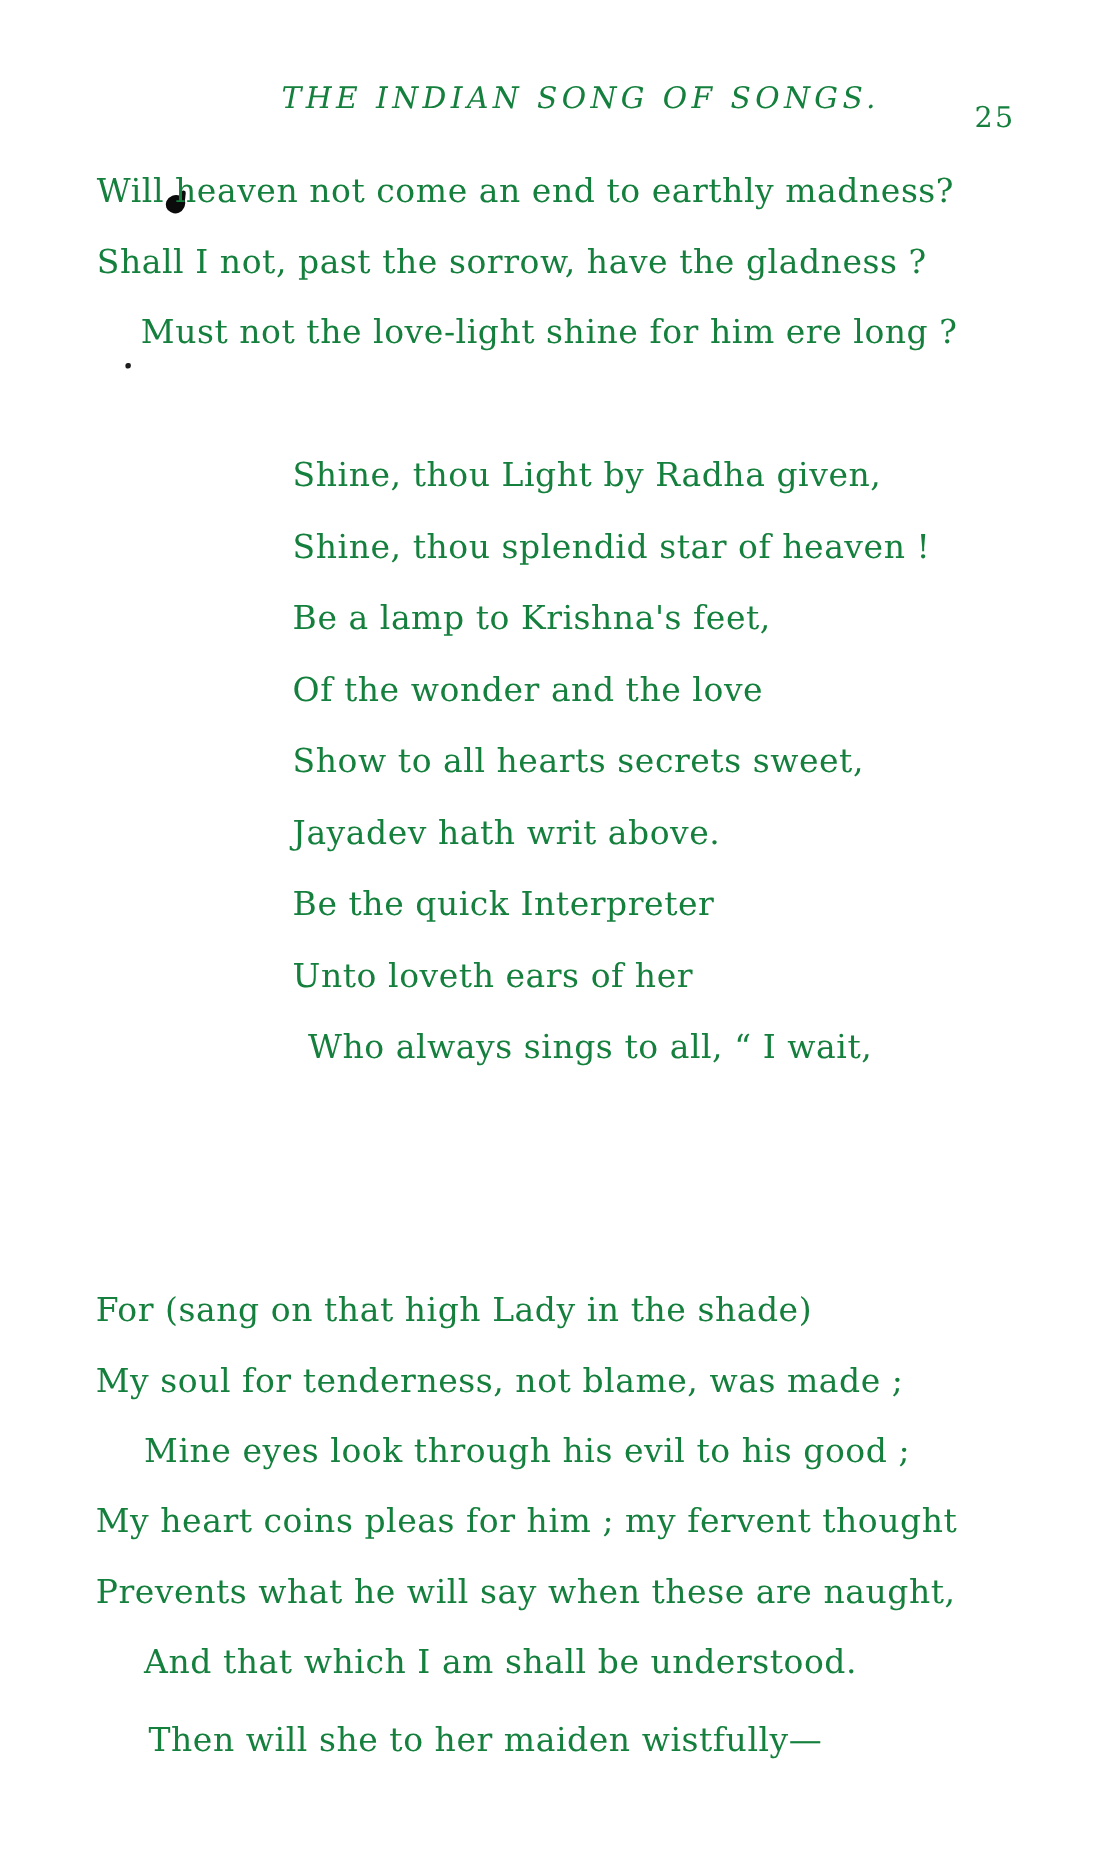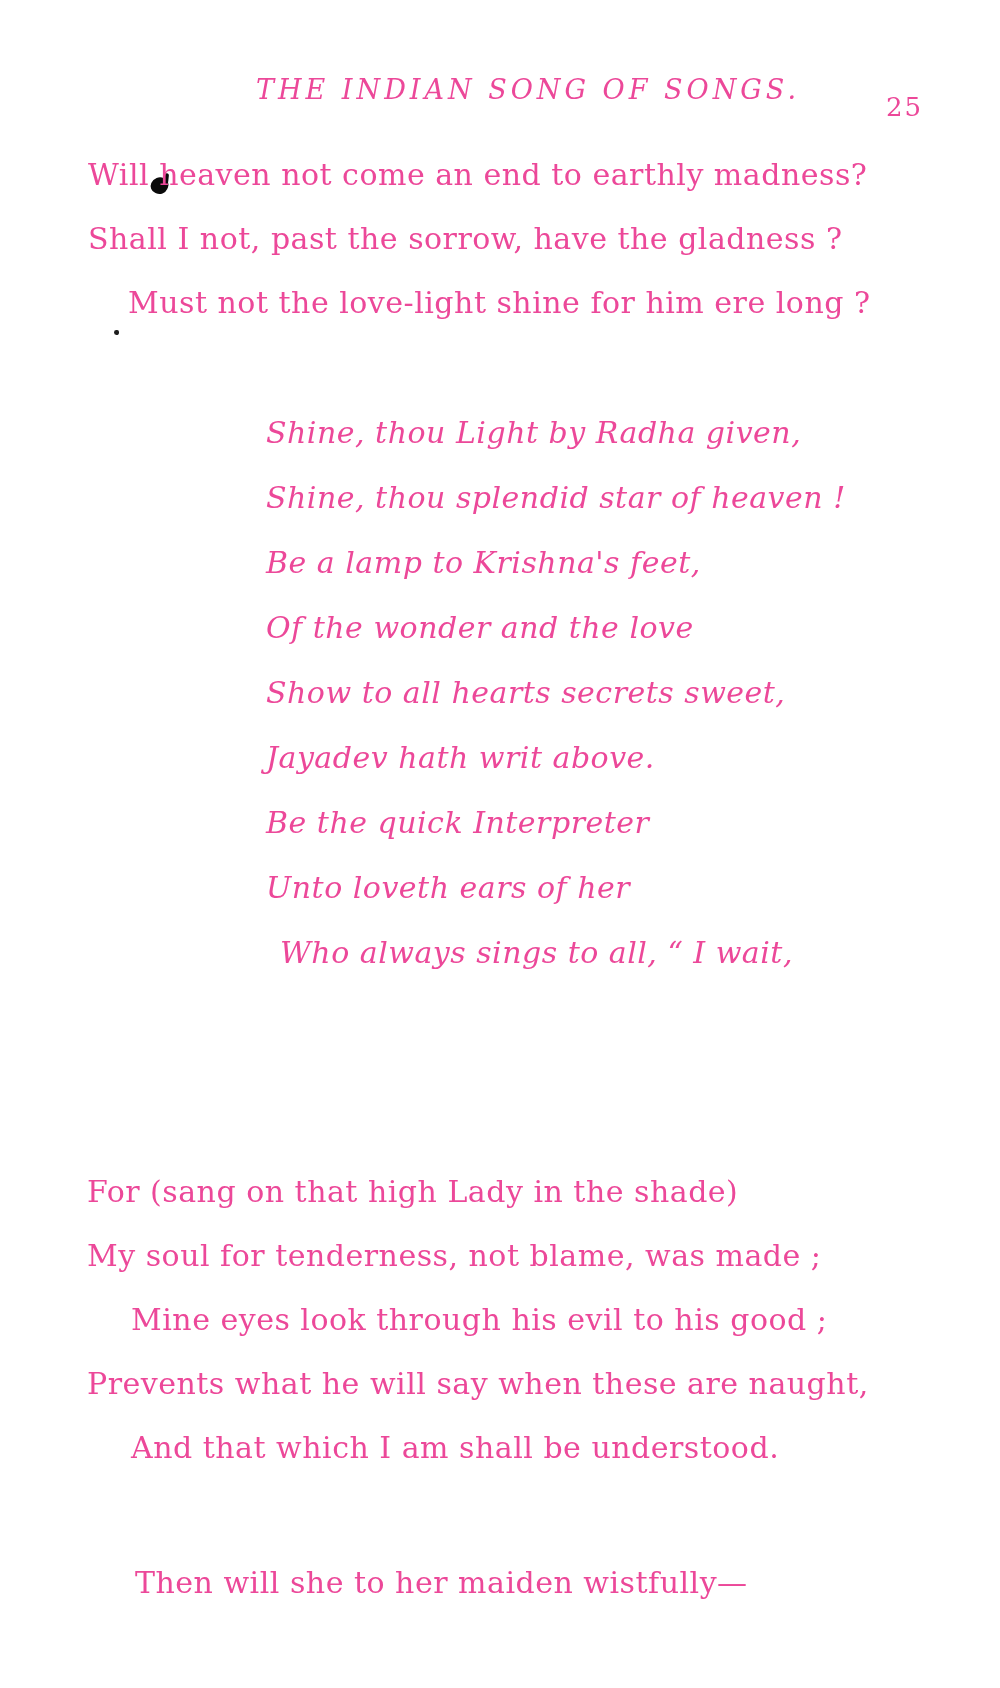--- a/index.html
+++ b/index.html
@@ -7,21 +7,21 @@
     padding: 0;
     background: #e8e8e8;
   }
   .page {
     position: relative;
     width: 1000px;
     height: 1688px;
     background: #ffffff;
     overflow: hidden;
     font-family: "DejaVu Serif", "Liberation Serif", serif;
-    color: #ec4899;
+    color: #15803d;
   }
 
   
   .running-title {
     position: absolute;
     top: 74px;
     left: 256px;
     font-style: italic;
     font-size: 27px;
     letter-spacing: 4px;
@@ -40,21 +40,21 @@
   .verse-line {
     height: 64px;
     line-height: 64px;
     font-size: 30px;
     letter-spacing: 0.5px;
     white-space: pre;
   }
   .stanza-one { top: 143px; left: 88px; }
   .stanza-one .verse-line.indent-1 { padding-left: 40px; }
 
-  .italic-stanza { top: 400px; left: 266px; font-style: italic; }
+  .italic-stanza { top: 400px; left: 266px; }
   .italic-stanza .verse-line { height: 65px; line-height: 65px; }
   .italic-stanza .verse-line.indent-1 { padding-left: 14px; }
 
   .stanza-two { top: 1160px; left: 87px; }
   .stanza-two .verse-line.indent-1 { padding-left: 44px; }
 
   .closing-line {
     position: absolute;
     top: 1551px;
     left: 135px;
@@ -124,19 +124,20 @@
       <div class="verse-line">Jayadev hath writ above.</div>
       <div class="verse-line">Be the quick Interpreter</div>
       <div class="verse-line">Unto loveth ears of her</div>
       <div class="verse-line indent-1">Who always sings to all, “ I wait,</div>
     </section>
 
   <section class="stanza stanza-two">
       <div class="verse-line">For (sang on that high Lady in the shade)</div>
       <div class="verse-line">My soul for tenderness, not blame, was made ;</div>
       <div class="verse-line indent-1">Mine eyes look through his evil to his good ;</div>
+      <div class="verse-line">My heart coins pleas for him ; my fervent thought</div>
       <div class="verse-line">Prevents what he will say when these are naught,</div>
       <div class="verse-line indent-1">And that which I am shall be understood.</div>
     </section>
 
   <div class="closing-line">Then will she to her maiden wistfully—</div>
 
 </div>
 
 </body></html>

